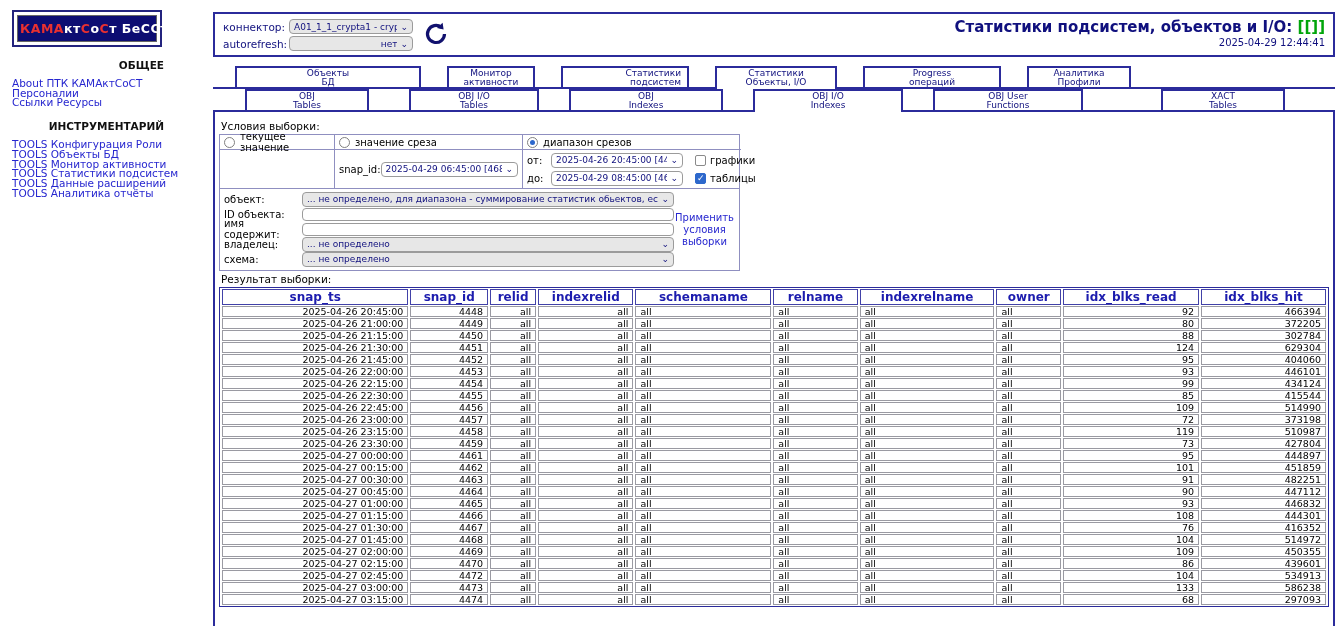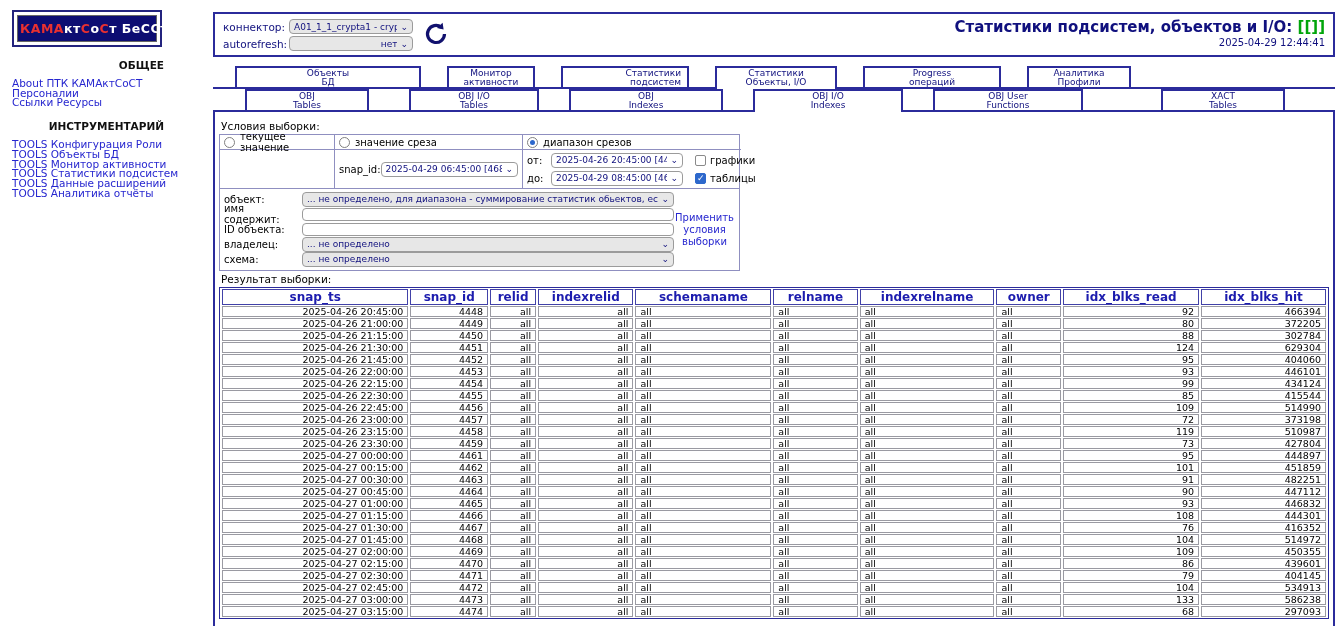--- a/index.html
+++ b/index.html
@@ -273,25 +273,25 @@
     <div class="obj-box">
       <div class="obj-rows" id="obj-rows">
           <div class="obj-row">
             <div class="obj-label">объект:</div>
             <span class="sel obj-sel">
               <span class="sel-text">... не определено, для диапазона - суммирование статистик обьектов, если применимо</span>
               <span class="arr">⌄</span>
             </span>
           </div>
           <div class="obj-row">
-            <div class="obj-label">имя содержит:</div>
+            <div class="obj-label">ID объекта:</div>
             <input class="txt" style="">
           </div>
           <div class="obj-row">
-            <div class="obj-label">ID объекта:</div>
+            <div class="obj-label">имя содержит:</div>
             <input class="txt" style="">
           </div>
           <div class="obj-row">
             <div class="obj-label">владелец:</div>
             <span class="sel obj-sel">
               <span class="sel-text">... не определено</span>
               <span class="arr">⌄</span>
             </span>
           </div>
           <div class="obj-row">
@@ -597,32 +597,20 @@
             <td class="num">all</td>
             <td class="num">all</td>
             <td class="txt-l">all</td>
             <td class="txt-l">all</td>
             <td class="txt-l">all</td>
             <td class="txt-l">all</td>
             <td class="num">86</td>
             <td class="num">439601</td>
           </tr>
           <tr>
-            <td class="num">2025-04-27 02:30:00</td>
-            <td class="num">4471</td>
-            <td class="num">all</td>
-            <td class="num">all</td>
-            <td class="txt-l">all</td>
-            <td class="txt-l">all</td>
-            <td class="txt-l">all</td>
-            <td class="txt-l">all</td>
-            <td class="num">79</td>
-            <td class="num">404145</td>
-          </tr>
-          <tr>
             <td class="num">2025-04-27 02:45:00</td>
             <td class="num">4472</td>
             <td class="num">all</td>
             <td class="num">all</td>
             <td class="txt-l">all</td>
             <td class="txt-l">all</td>
             <td class="txt-l">all</td>
             <td class="txt-l">all</td>
             <td class="num">104</td>
             <td class="num">534913</td>

